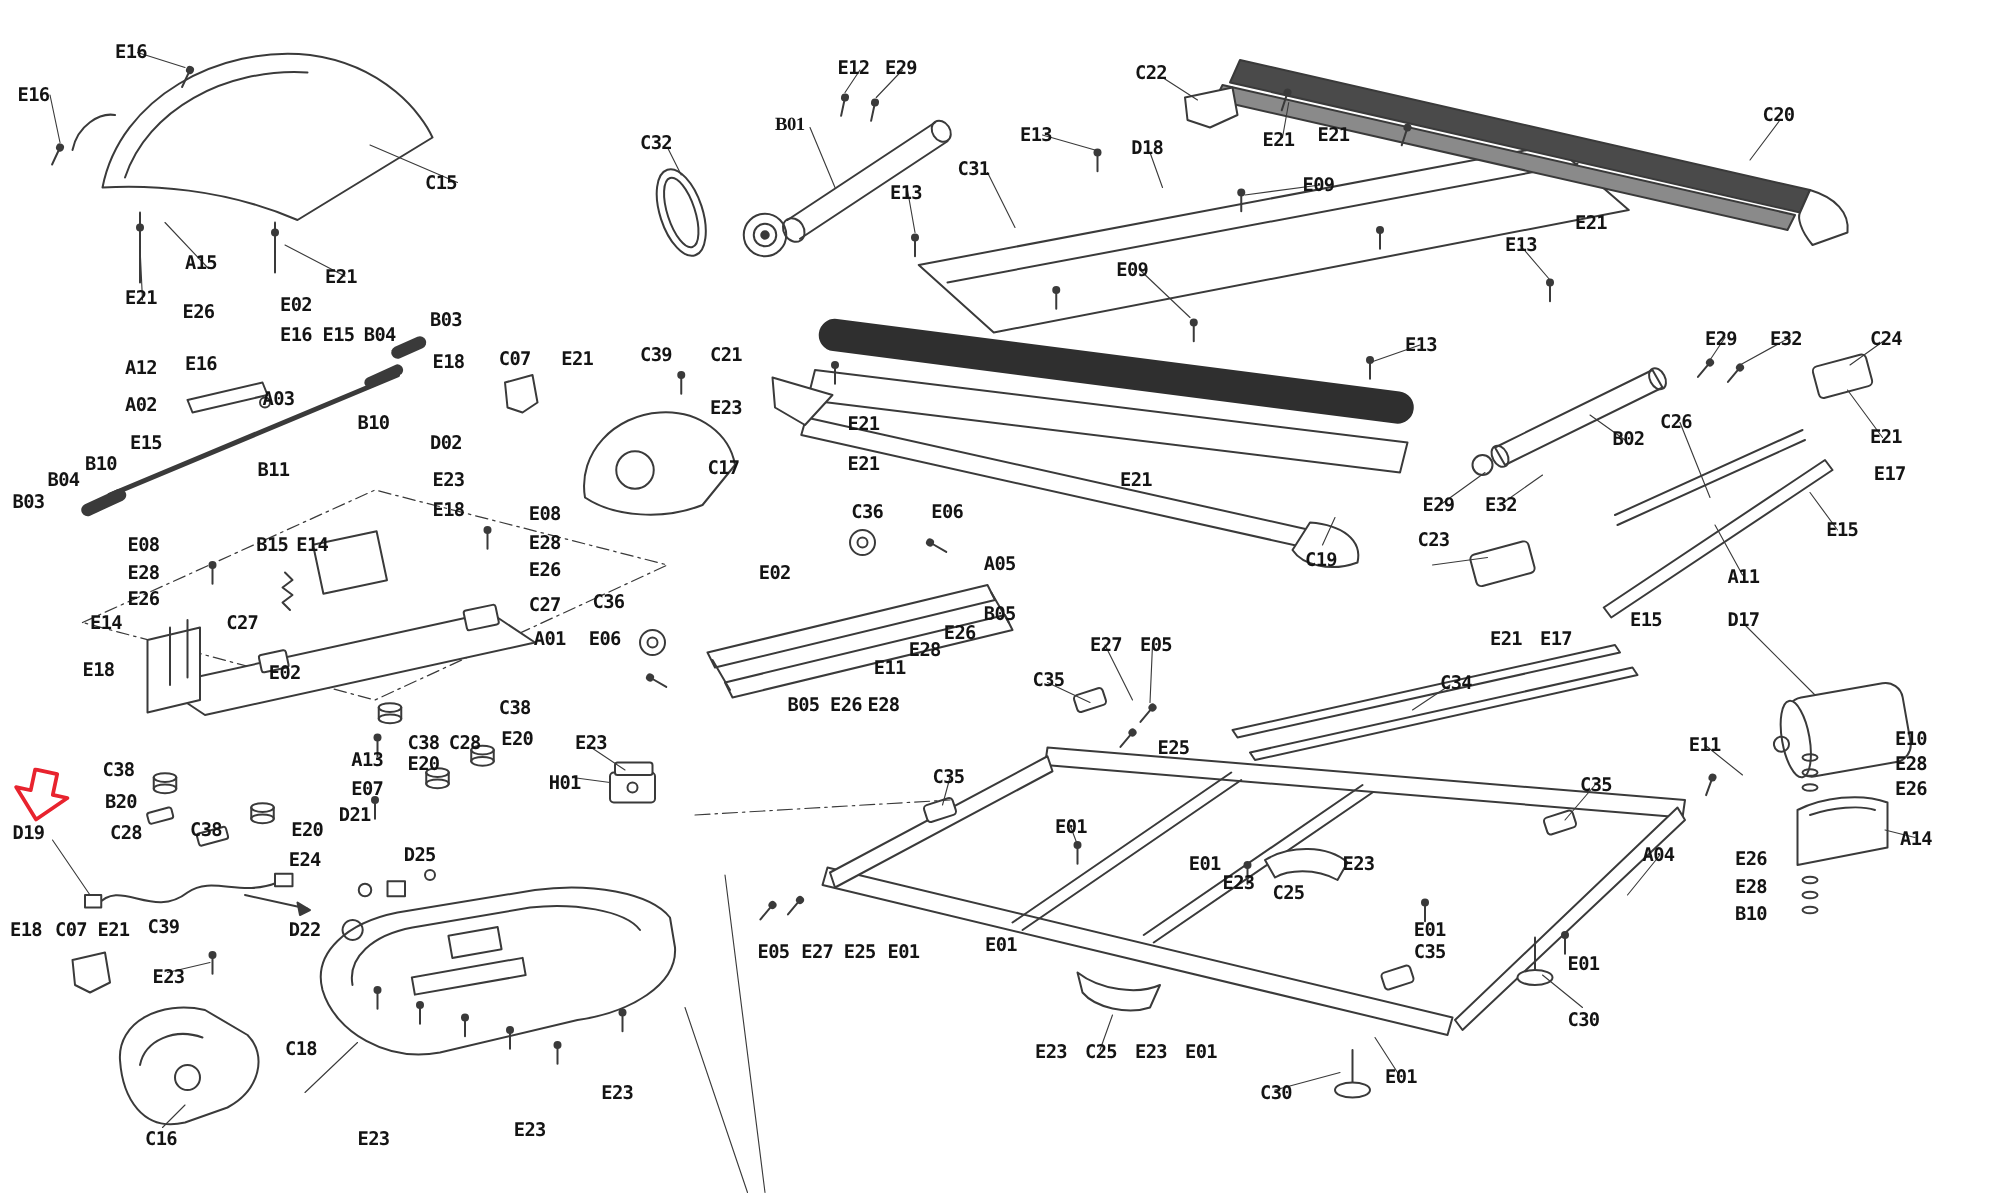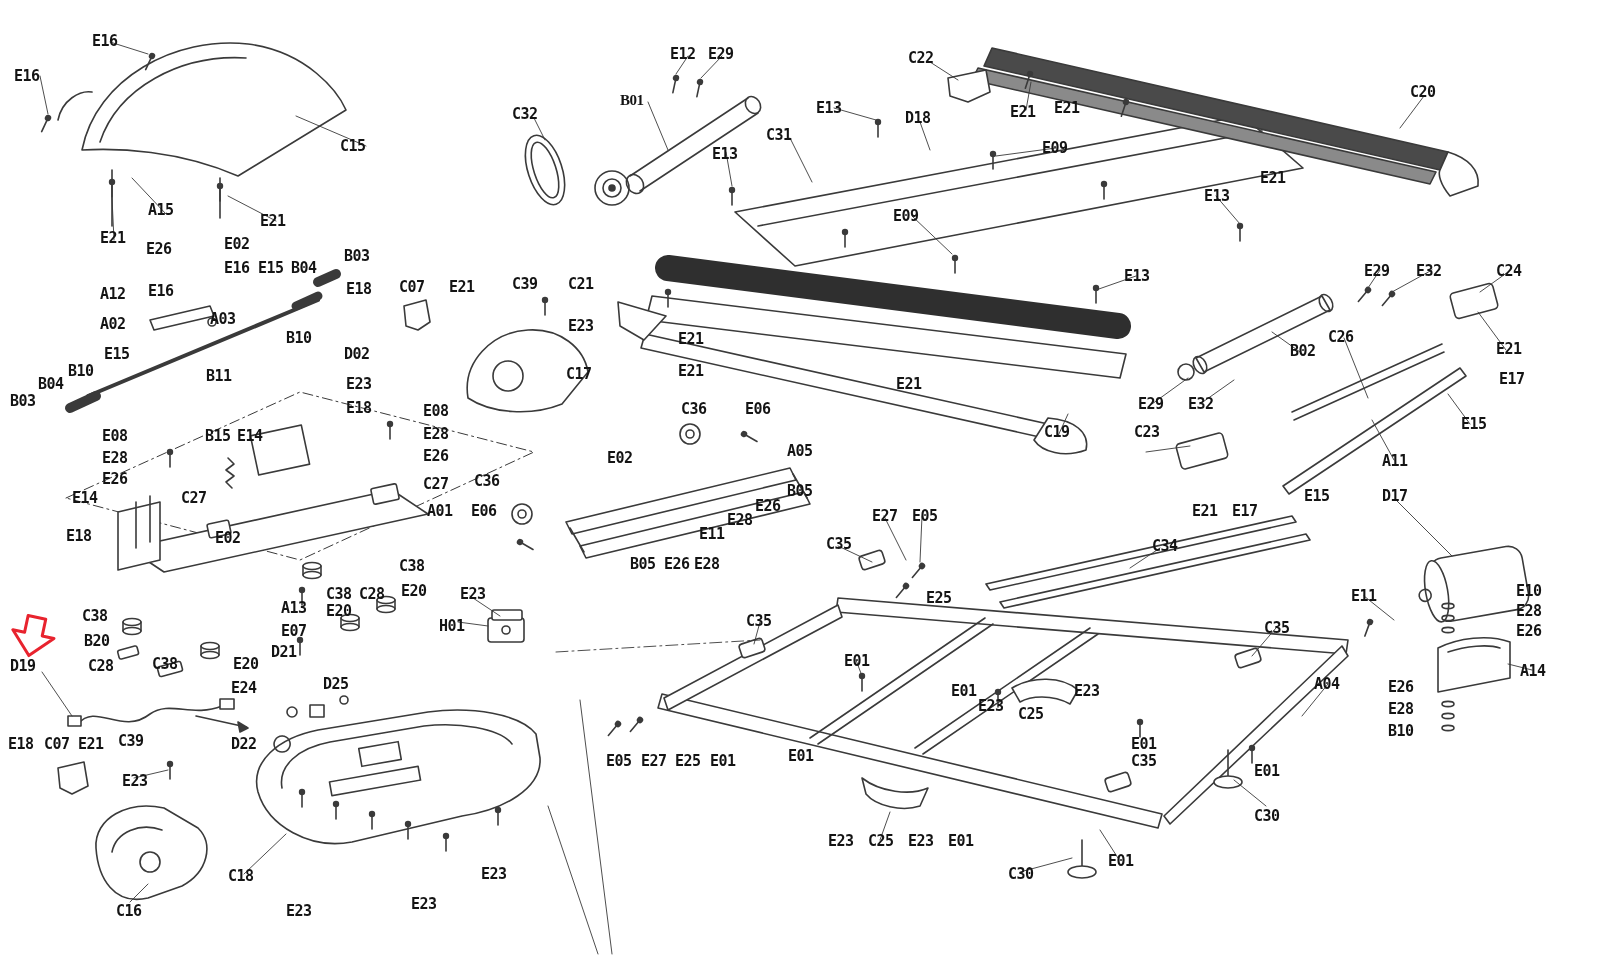--- a/index.html
+++ b/index.html
@@ -391,21 +391,21 @@
       <span class="part-label" style="left: 678px; top: 363px;">E21</span>
       <span class="part-label" style="left: 10px; top: 393px;">B03</span>
       <span class="part-label" style="left: 346px; top: 400px;">E18</span>
       <span class="part-label" style="left: 896px; top: 376px;">E21</span>
       <span class="part-label" style="left: 1290px; top: 343px;">B02</span>
       <span class="part-label" style="left: 1328px; top: 329px;">C26</span>
       <span class="part-label" style="left: 1496px; top: 341px;">E21</span>
       <span class="part-label" style="left: 1499px; top: 371px;">E17</span>
       <span class="part-label" style="left: 1138px; top: 396px;">E29</span>
       <span class="part-label" style="left: 1188px; top: 396px;">E32</span>
-      <span class="part-label" style="left: 1044px; top: 424px;">C19</span>
+      <span class="part-label" style="left: 1044px; top: 440px;">C19</span>
       <span class="part-label" style="left: 1461px; top: 416px;">E15</span>
       <span class="part-label" style="left: 1382px; top: 453px;">A11</span>
       <span class="part-label" style="left: 1134px; top: 424px;">C23</span>
       <span class="part-label" style="left: 1192px; top: 503px;">E21</span>
       <span class="part-label" style="left: 1232px; top: 503px;">E17</span>
       <span class="part-label" style="left: 1304px; top: 488px;">E15</span>
       <span class="part-label" style="left: 1382px; top: 488px;">D17</span>
       <span class="part-label" style="left: 102px; top: 428px;">E08</span>
       <span class="part-label" style="left: 102px; top: 450px;">E28</span>
       <span class="part-label" style="left: 102px; top: 471px;">E26</span>
@@ -471,21 +471,21 @@
       <span class="part-label" style="left: 1018px; top: 706px;">C25</span>
       <span class="part-label" style="left: 231px; top: 680px;">E24</span>
       <span class="part-label" style="left: 271px; top: 644px;">D21</span>
       <span class="part-label" style="left: 323px; top: 676px;">D25</span>
       <span class="part-label" style="left: 231px; top: 736px;">D22</span>
       <span class="part-label" style="left: 8px; top: 736px;">E18</span>
       <span class="part-label" style="left: 44px; top: 736px;">C07</span>
       <span class="part-label" style="left: 78px; top: 736px;">E21</span>
       <span class="part-label" style="left: 118px; top: 733px;">C39</span>
       <span class="part-label" style="left: 122px; top: 773px;">E23</span>
-      <span class="part-label" style="left: 228px; top: 868px; text-align: right;">C18</span>
+      <span class="part-label" style="left: 228px; top: 831px; text-align: right;">C18</span>
       <span class="part-label" style="left: 116px; top: 903px;">C16</span>
       <span class="part-label" style="left: 286px; top: 903px;">E23</span>
       <span class="part-label" style="left: 411px; top: 896px;">E23</span>
       <span class="part-label" style="left: 481px; top: 866px;">E23</span>
       <span class="part-label" style="left: 606px; top: 753px;">E05</span>
       <span class="part-label" style="left: 641px; top: 753px;">E27</span>
       <span class="part-label" style="left: 675px; top: 753px;">E25</span>
       <span class="part-label" style="left: 710px; top: 753px;">E01</span>
       <span class="part-label" style="left: 788px; top: 748px;">E01</span>
       <span class="part-label" style="left: 828px; top: 833px;">E23</span>

